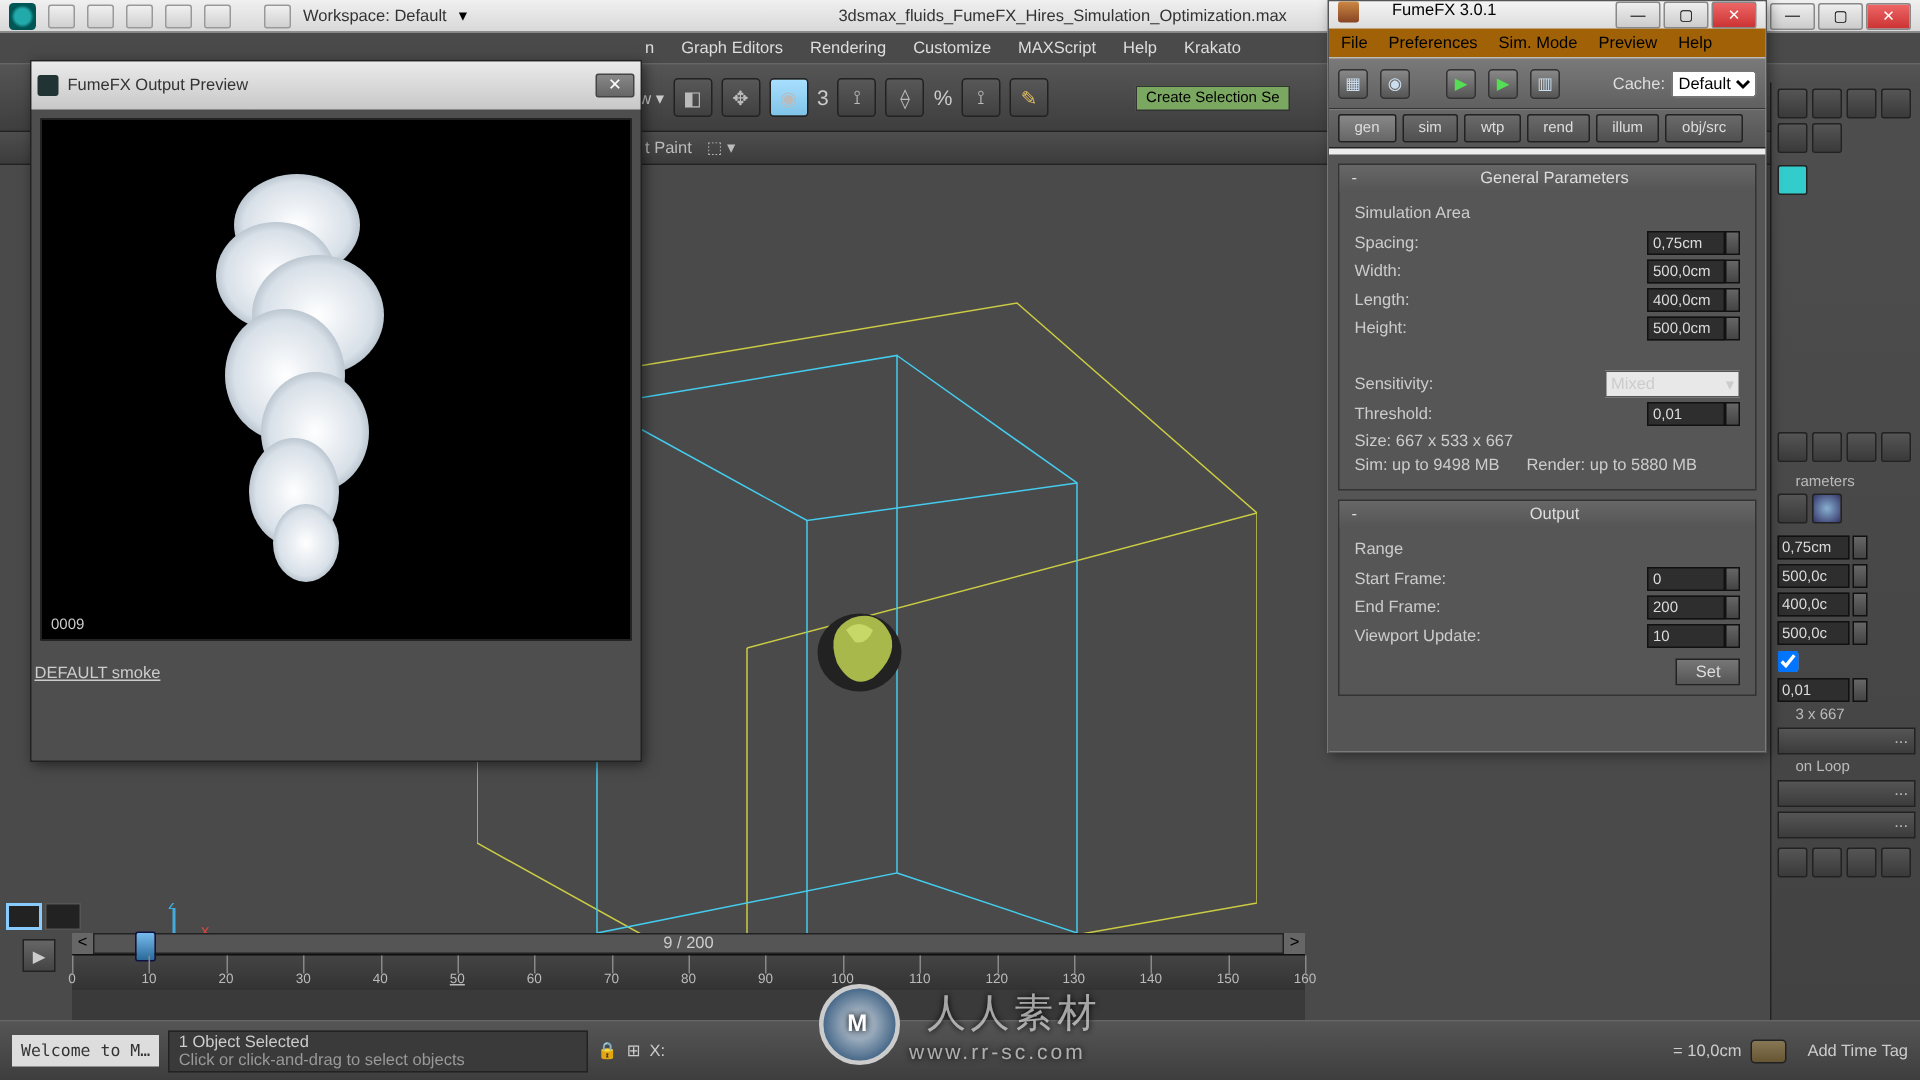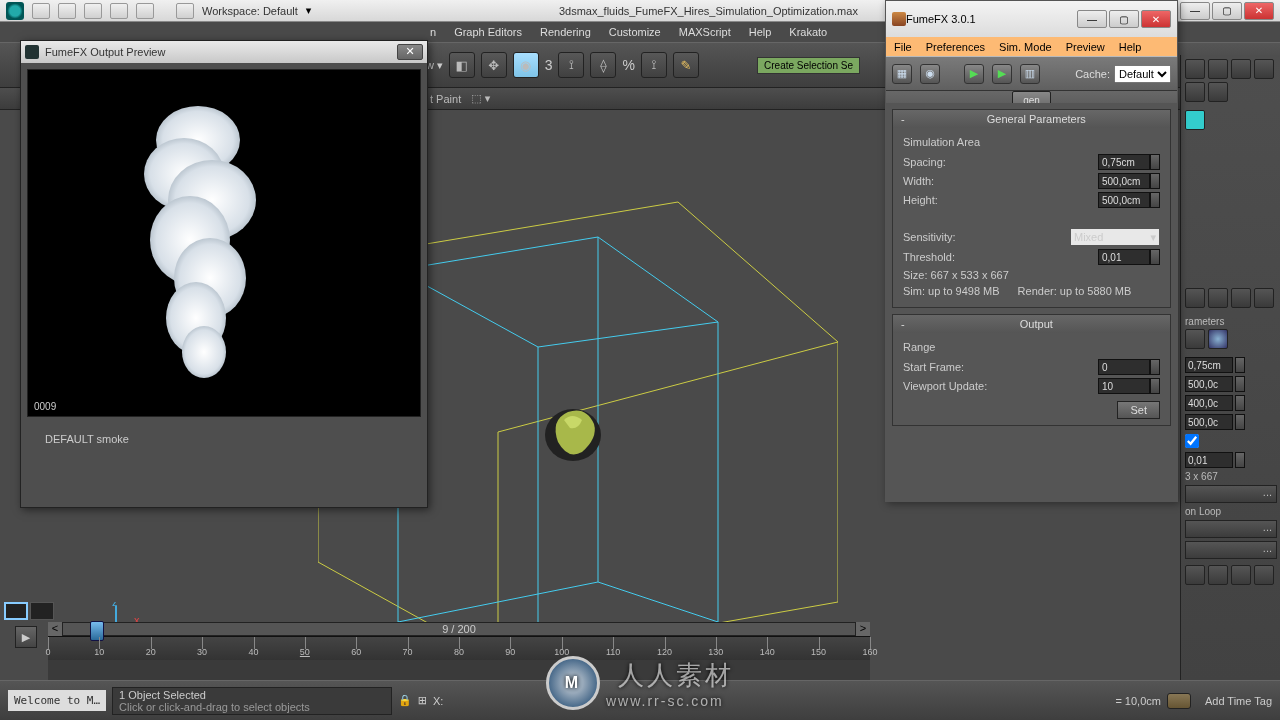--- a/index.html
+++ b/index.html
@@ -57,44 +57,44 @@
 .key-icon { width:24px; height:16px; background:linear-gradient(#887755,#665533); border:1px solid #222; border-radius:3px; margin-left:auto;}
 
 
 .right-panel { position:absolute; right:0; top:55px; bottom:40px; width:100px; background:linear-gradient(#4e4e4e,#424242); border-left:1px solid #222; padding:4px; overflow:hidden;}
 .rp-icons { display:flex; flex-wrap:wrap; gap:3px; margin-bottom:8px;}
 .rp-icon { width:20px; height:20px; background:linear-gradient(#555,#3a3a3a); border:1px solid #222; border-radius:2px;}
 .rp-icon.color { background:#33cccc;}
 .rp-spin { display:flex; gap:2px; margin:3px 0; align-items:center;}
 .rp-spin input { width:48px; height:16px; background:#2e2e2e; border:1px solid #111; color:#ddd; font-size:10px; padding:0 2px;}
 .spinner-ud { width:10px; height:16px; background:linear-gradient(#666,#444); border:1px solid #111;}
-.rp-text { color:#bbb; font-size:10px; margin:2px 0;}
+.rp-text { color:#bbb; font-size:10px; margin:2px 12px;}
 .rp-btn { width:92px; height:18px; background:linear-gradient(#555,#3c3c3c); border:1px solid #222; margin:3px 0; text-align:right; padding:0 4px; color:#bbb;}
 
 
 .preview-win { position:absolute; left:20px; top:40px; width:408px; height:468px; background:#4e4e4e; border:1px solid #222; box-shadow:2px 2px 8px rgba(0,0,0,0.5);}
-.pv-title { height:22px; background:linear-gradient(#eaeaea,#c8c8c8); display:flex; align-items:center; gap:6px; padding:0 4px; color:#333;}
+.pv-title { height:32px; background:linear-gradient(#eaeaea,#c8c8c8); display:flex; align-items:center; gap:6px; padding:0 4px; color:#333;}
 .pv-title-icon { width:14px; height:14px; background:#233; border-radius:2px;}
 .pv-close { margin-left:auto; width:26px; height:16px; background:linear-gradient(#888,#666); border:1px solid #444; color:#fff; text-align:center; border-radius:2px; cursor:pointer;}
 .pv-menu { height:20px; background:linear-gradient(#e8e8e8,#d4d4d4); display:flex; align-items:center; gap:16px; padding:0 10px; color:#333;}
 .pv-canvas-wrap { margin:6px; border:1px solid #222; background:#000; height:348px; position:relative;}
 .smoke { position:absolute; left:90px; top:30px; width:160px; height:280px; }
 .pv-frame { position:absolute; left:6px; bottom:4px; color:#ccc; font-size:10px;}
-.pv-info { padding:8px 24px; color:#ccc; font-size:11px; line-height:1.6;}
+.pv-info { padding:8px 2px; color:#ccc; font-size:11px; line-height:1.6;text-decoration:underline;}
 
 
 .fume-win { position:absolute; left:885px; top:0; width:293px; height:502px; background:#ededed; border:1px solid #555; box-shadow:2px 2px 8px rgba(0,0,0,0.4);}
-.fume-title { height:36px; background:linear-gradient(#f4f4f4,#dcdcdc); display:flex; align-items:center; gap:0; padding:0 6px;}
+.fume-title { height:18px; background:linear-gradient(#f4f4f4,#dcdcdc); display:flex; gap:22px; padding:0 6px;}
 .fume-icon { width:14px; height:14px; background:linear-gradient(#c84,#842); border-radius:2px;}
 .fw-winbtns { margin-left:auto; display:flex; gap:2px;}
-.fume-menu { height:20px; background:#fdba74; display:flex; align-items:center; gap:14px; padding:0 8px; border-bottom:1px solid #bbb;}
+.fume-menu { height:20px; background:#a16207; display:flex; align-items:center; gap:14px; padding:0 8px; border-bottom:1px solid #bbb;}
 .fume-tb { height:34px; background:linear-gradient(#7a7a7a,#606060); display:flex; align-items:center; gap:8px; padding:0 6px; border-bottom:1px solid #333;}
 .fume-tb-btn { width:20px; height:20px; border:1px solid #333; border-radius:3px; background:linear-gradient(#888,#555); display:flex; align-items:center; justify-content:center; color:#cde; font-size:11px;}
 .fume-cache { margin-left:auto; display:flex; align-items:center; gap:4px; color:#ddd;}
-.fume-tabs { height:26px; background:linear-gradient(#686868,#545454); display:flex; align-items:center; gap:4px; padding:0 6px; border-bottom:1px solid #222;flex-direction:column;}
+.fume-tabs { height:26px; background:linear-gradient(#686868,#545454); display:flex; align-items:center; gap:4px; padding:0 6px; border-bottom:1px solid #222;}
 .ftab { padding:3px 10px; background:linear-gradient(#6a6a6a,#505050); border:1px solid #222; color:#ddd; font-size:10px; border-radius:2px; cursor:pointer;}
 .ftab.active { background:linear-gradient(#888,#666);}
 .fume-body { position:absolute; top:102px; bottom:0; left:0; right:0; overflow:hidden; background:#555; padding:6px;}
 .rollout { background:#565656; border:1px solid #333; margin-bottom:6px;}
 .rollout-h { background:linear-gradient(#676767,#555); color:#ddd; padding:3px 8px; display:flex; align-items:center; font-size:11px;}
 .rollout-h .minus { margin-right:6px;}
 .rollout-h .ttl { flex:1; text-align:center;}
 .rollout-b { padding:6px 10px; color:#ccc; font-size:11px;}
 .group-lbl { margin:2px 0 6px 0; color:#ccc;}
 .prow { display:flex; align-items:center; margin:3px 0;}
@@ -401,20 +401,27 @@
             </div>
           </div>
         <div class="prow">
             <label>Width:</label>
             <div class="spin">
               <input value="500,0cm" style="">
               <div class="spinner-ud"></div>
             </div>
           </div>
         <div class="prow">
+            <label>Length:</label>
+            <div class="spin">
+              <input value="400,0cm" style="">
+              <div class="spinner-ud"></div>
+            </div>
+          </div>
+        <div class="prow">
             <label>Height:</label>
             <div class="spin">
               <input value="500,0cm" style="">
               <div class="spinner-ud"></div>
             </div>
           </div>
         <div style="height:14px;"></div>
         <div class="prow">
             <label>Sensitivity:</label>
             <div class="combo">
@@ -444,20 +451,27 @@
       <div class="rollout-b">
         <div class="group-lbl">Range</div>
         <div class="prow">
             <label>Start Frame:</label>
             <div class="spin">
               <input value="0" style="">
               <div class="spinner-ud"></div>
             </div>
           </div>
         <div class="prow">
+            <label>End Frame:</label>
+            <div class="spin">
+              <input value="200" style="">
+              <div class="spinner-ud"></div>
+            </div>
+          </div>
+        <div class="prow">
             <label>Viewport Update:</label>
             <div class="spin">
               <input value="10" style="">
               <div class="spinner-ud"></div>
             </div>
           </div>
         <div style="overflow:hidden;">
             <div class="set-btn">Set</div>
           </div>
       </div>

